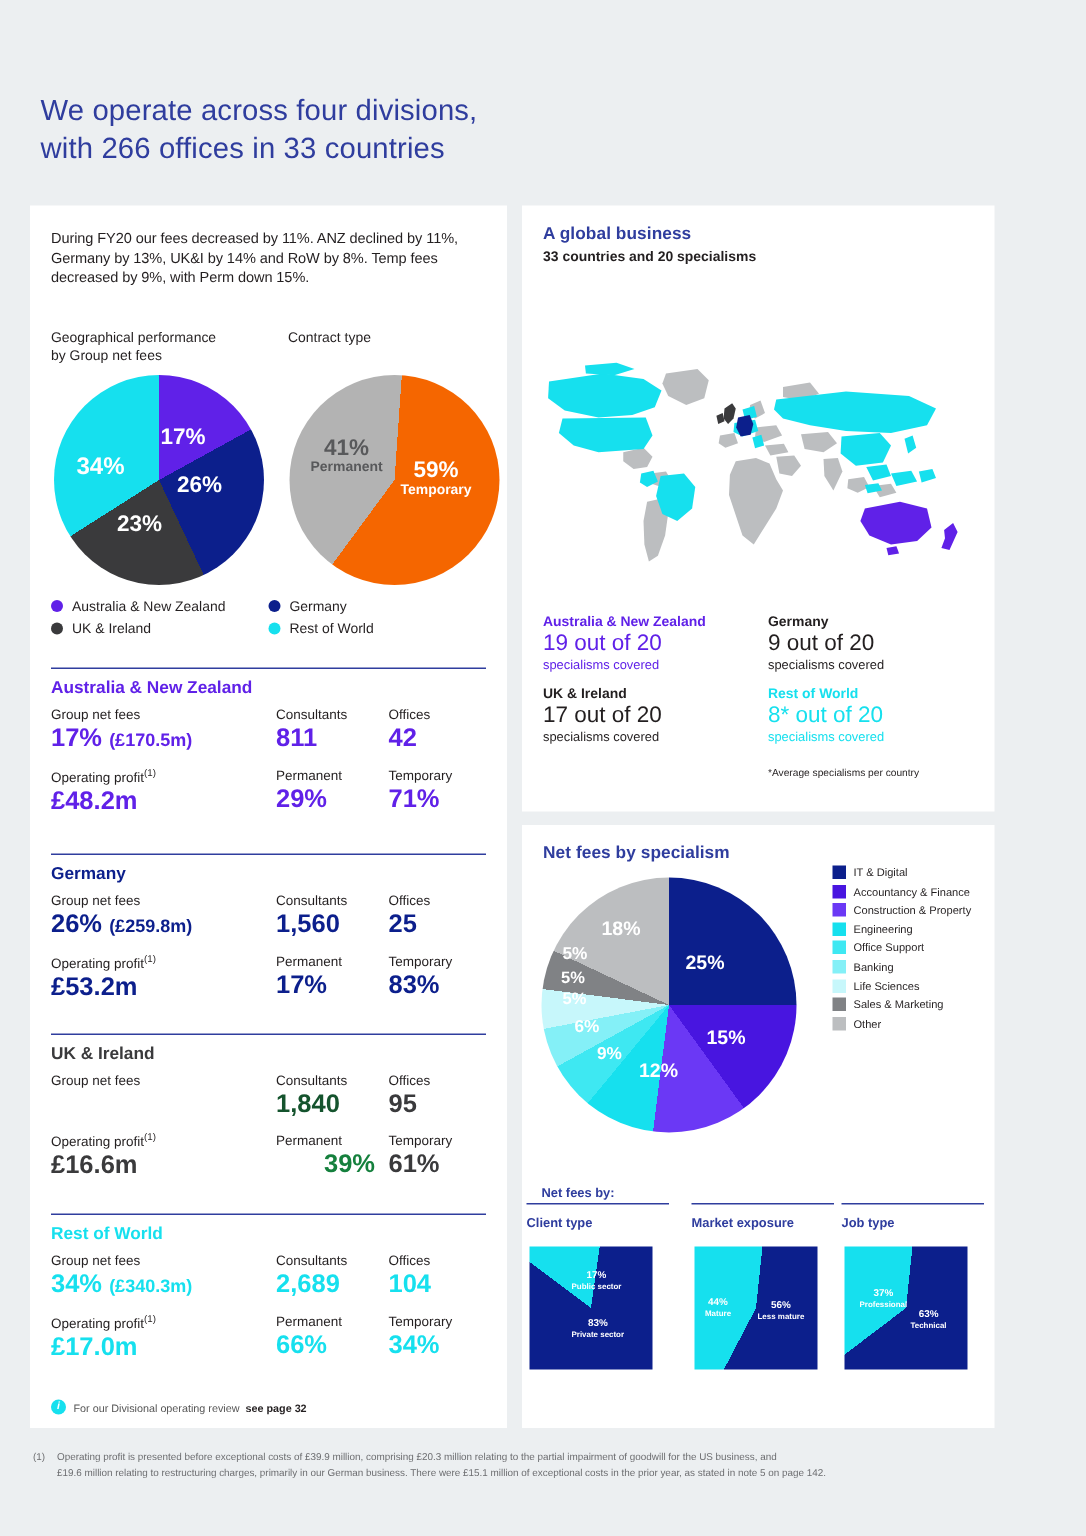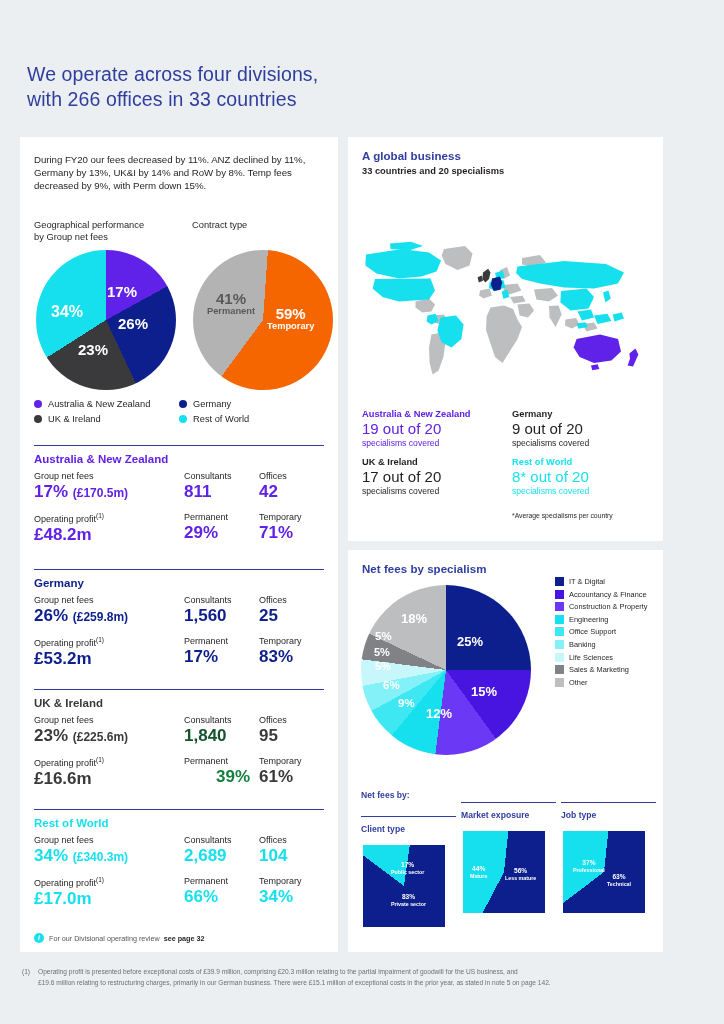--- a/index.html
+++ b/index.html
@@ -242,21 +242,20 @@
         <div class="dg-val" style="color: rgb(12, 31, 140);">83%</div>
       </div>
     </div>
       </div>
     <div class="div-block" id="div-2" style="top:552px;">
     <div class="div-rule"></div>
     <div class="div-name" style="color: rgb(58, 58, 60);">UK &amp; Ireland</div>
     <div class="div-grid">
       <div class="dg-col-a">
         <div class="dg-lab">Group net fees</div>
-        <div class="dg-val" style="color: rgb(58, 58, 60);">23% <span class="paren">(£225.6m)</span></div>
       </div>
       <div class="dg-col-b">
         <div class="dg-lab">Consultants</div>
         <div class="dg-val" style="color: #14532d;">1,840</div>
       </div>
       <div class="dg-col-c">
         <div class="dg-lab">Offices</div>
         <div class="dg-val" style="color: rgb(58, 58, 60);">95</div>
       </div>
     </div>
@@ -474,21 +473,21 @@
     <span class="sl-tx">Sales &amp; Marketing</span>
   </div>
   <div class="sl-row">
     <span class="sl-sw" style="background:#bcbec0"></span>
     <span class="sl-tx">Other</span>
   </div>
       </div>
 
     <div id="nfb-title">Net fees by:</div>
 
-    <div class="mini" id="mini-0" style="left:13px;margin-top:14px;">
+    <div class="mini" id="mini-0" style="left:3px;">
     <div class="mini-rule"></div>
     <div class="mini-cap">Client type</div>
     <div class="mini-pie" style="background: conic-gradient(from 8deg, rgb(12, 31, 140) 0deg, rgb(12, 31, 140) 298.8deg, rgb(22, 224, 238) 298.8deg, rgb(22, 224, 238) 360deg);">
       <div class="mini-label" style="left:28px; top:48px;">
         83%<span class="sub">Private sector</span>
       </div>
       <div class="mini-label" style="left:28px; top:16px;">
         17%<span class="sub">Public sector</span>
       </div>
     </div>

